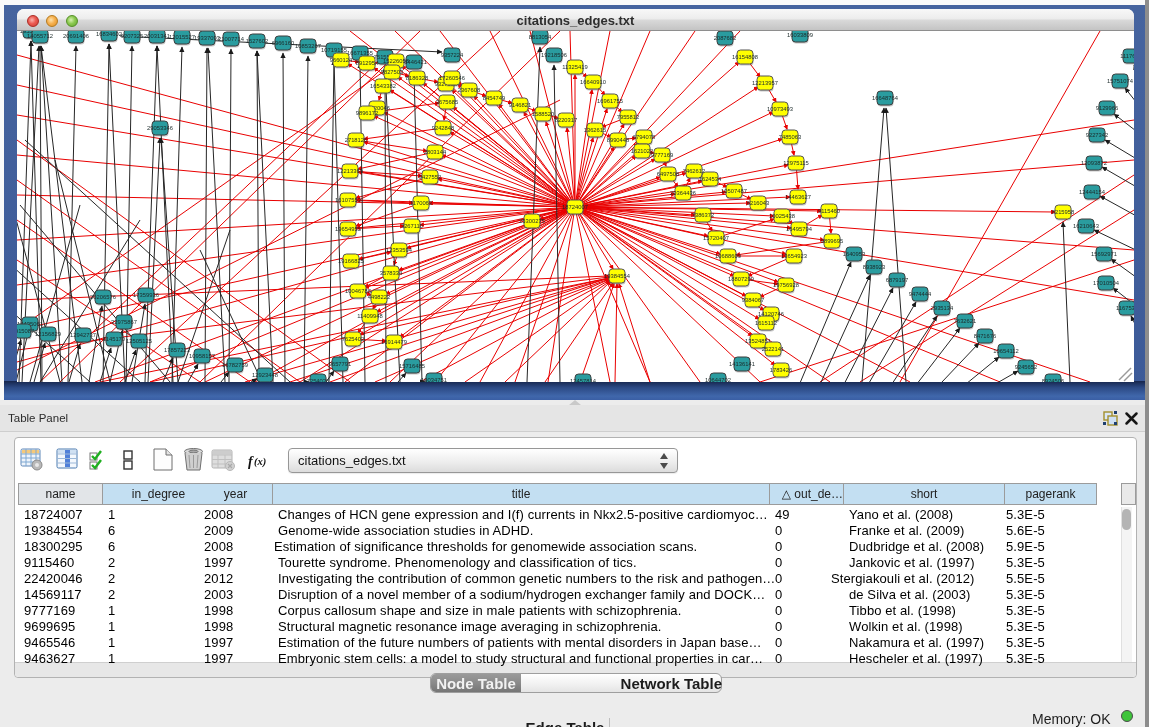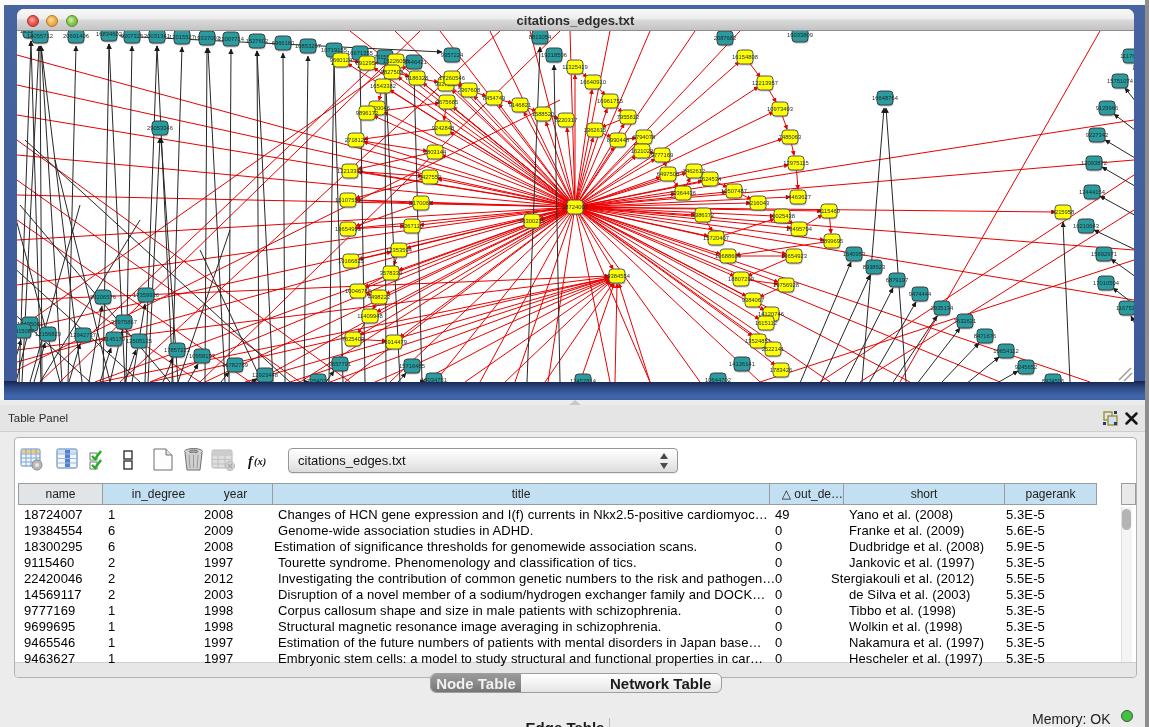--- a/index.html
+++ b/index.html
@@ -58,21 +58,21 @@
 
 #tabs { position:absolute; left:430px; top:673px; width:292px; height:20px;
   border:1px solid #9e9e9e; border-radius:6px;
   background:linear-gradient(#ffffff,#f0f0f0 60%,#e4e4e4); font-size:15px; font-weight:700; }
 #tabs .seg1 { position:absolute; left:0; top:0; width:90px; height:100%;
   background:linear-gradient(#9a9a9a,#8a8a8a 50%,#757575); border-radius:5px 0 0 5px;
   color:#f2f2f2; text-align:center; line-height:19px; }
 #tabs .seg2 { position:absolute; left:90px; top:0; width:89px; height:100%;
   color:#1c1c1c; text-align:center; line-height:19px; border-right:1px solid #bdbdbd;margin-top:44px; }
 #tabs .seg3 { position:absolute; left:179px; top:0; width:112px; height:100%;
-  color:#1c1c1c; text-align:left; line-height:19px; }
+  color:#1c1c1c; text-align:right; line-height:19px; }
 #memory { position:absolute; left:1032px; top:711px; font-size:14px; color:#1e1e1e; }
 #memdot { position:absolute; left:1121px; top:710px; width:12px; height:12px; border-radius:50%;
   background:#3ec43a; border:1px solid #4c4c4c; }
 </style>
 </head>
 <body>
 <div id="winframe">
     <div class="botgrad"></div>
   </div>
 <div id="topmargin"></div>

